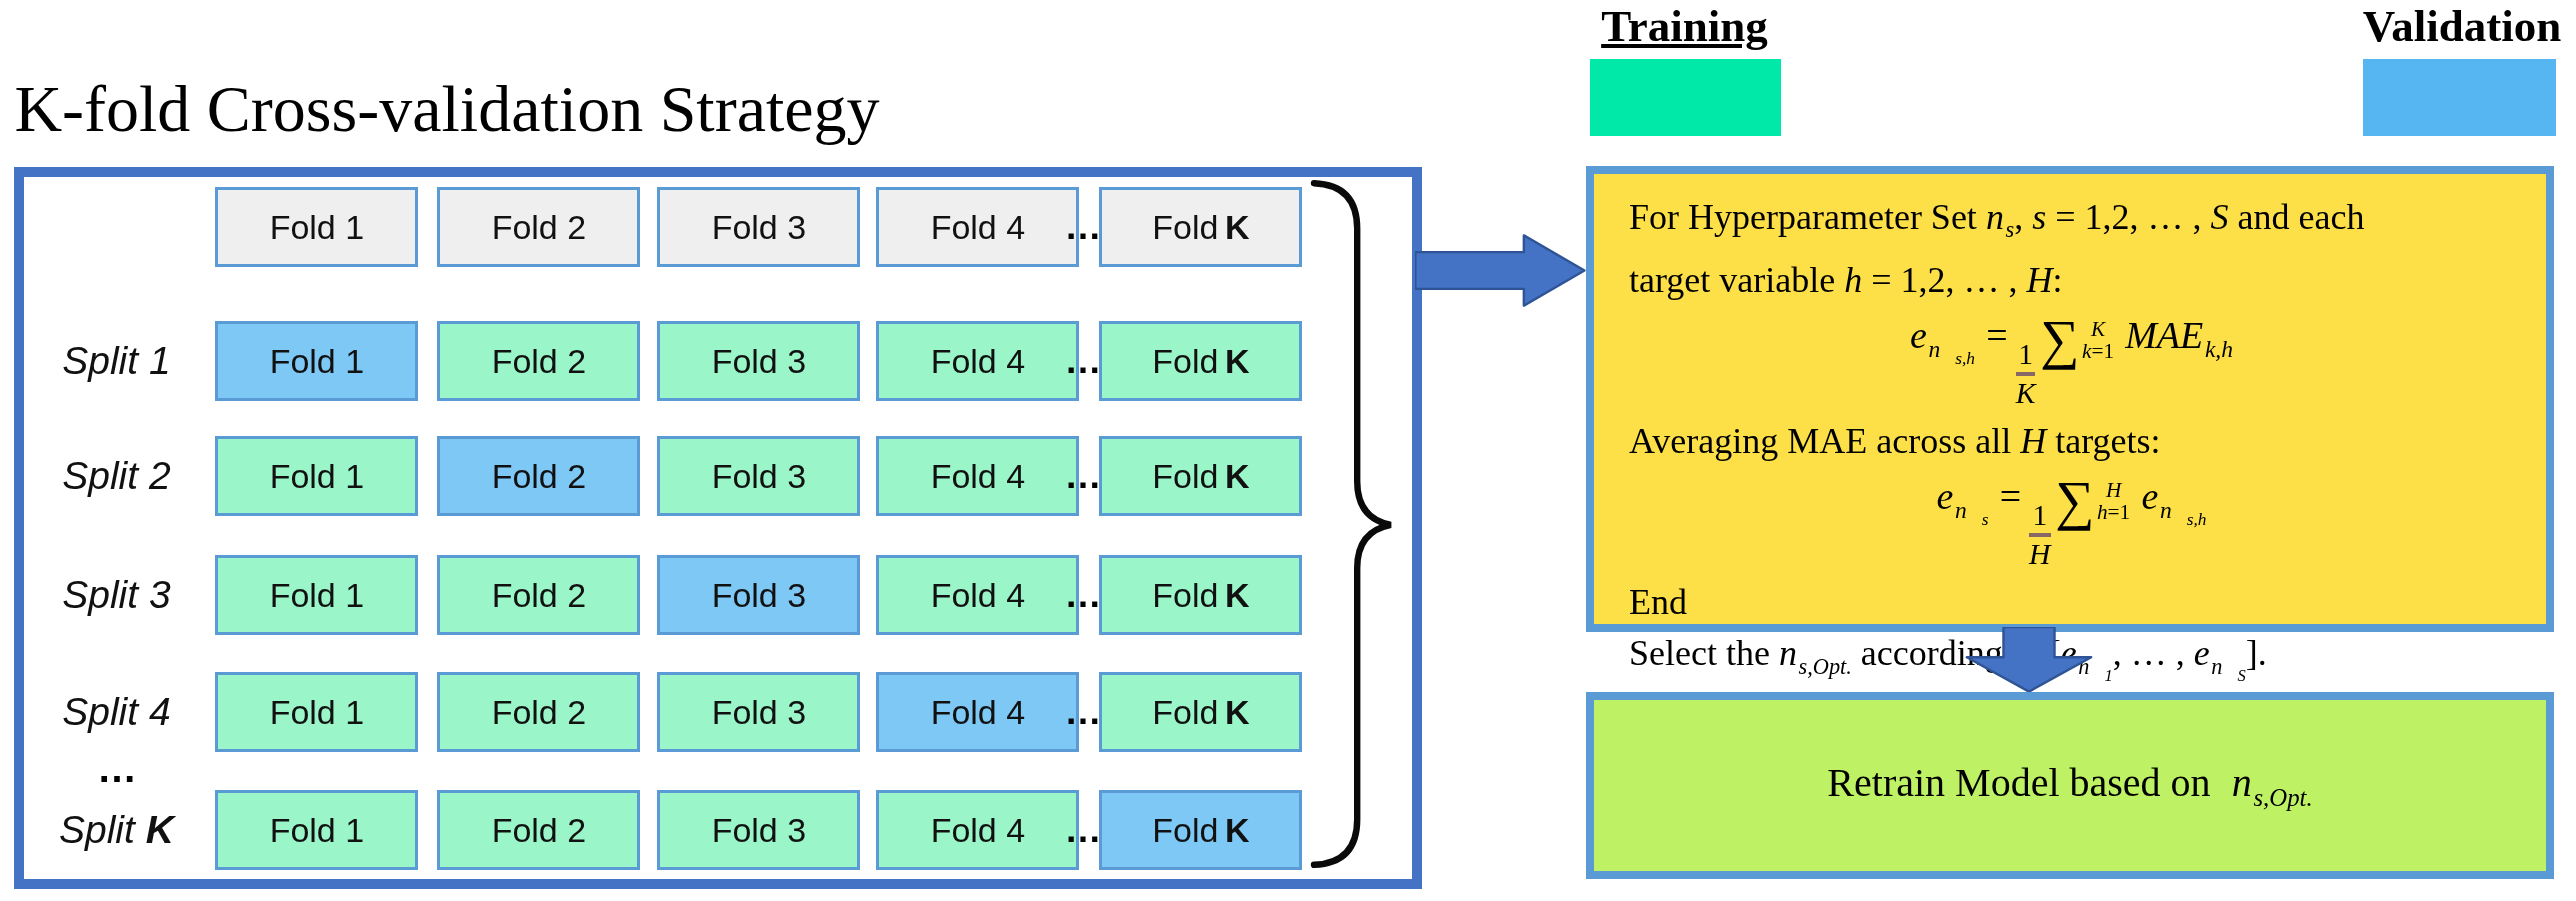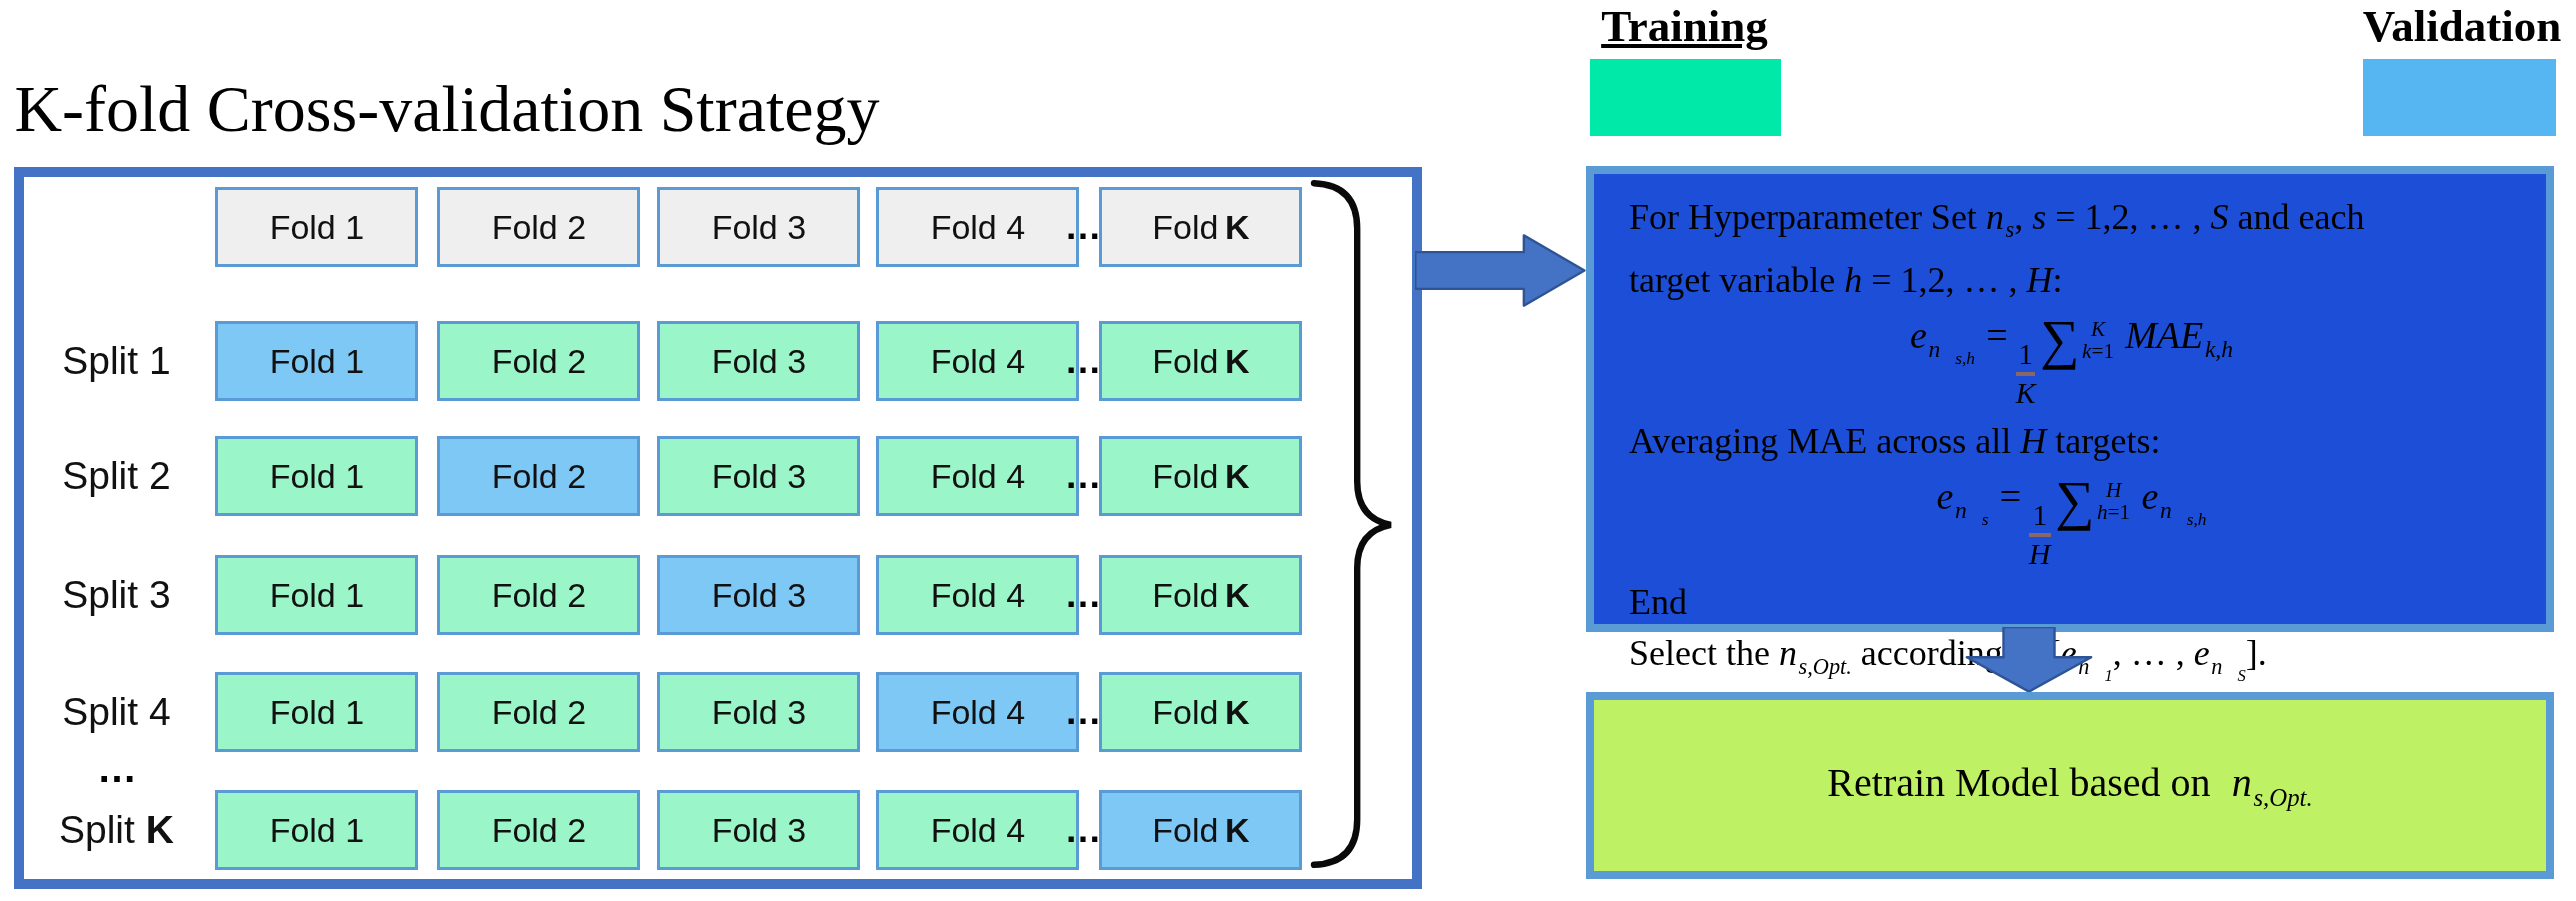--- a/index.html
+++ b/index.html
@@ -10,21 +10,21 @@
   .fig-title{position:absolute;left:14.4px;top:71px;width:1408px;
              font-size:66px;font-family:"Liberation Serif", serif;color:#000;white-space:nowrap;}
 
   
   .kfold-box{position:absolute;left:14.4px;top:167px;width:1408px;height:722px;
              border:10.4px solid #4472C4;background:#fff;box-sizing:border-box;}
 
   .grid-row{position:absolute;left:14.4px;width:1408px;height:80px;}
   .row-label{position:absolute;left:24px;top:0;width:156px;height:100%;
              display:flex;align-items:center;justify-content:center;
-             font-family:"Liberation Sans", sans-serif;font-size:39px;color:#111;white-space:nowrap;}
+             font-family:"Liberation Sans", sans-serif;font-size:39px;color:#111;white-space:nowrap;font-style:italic;}
   .cell{position:absolute;top:0;width:203px;height:80px;box-sizing:border-box;
         border:3.2px solid #5B9BD5;display:flex;align-items:center;justify-content:center;
         font-family:"Liberation Sans", sans-serif;font-size:34px;color:#111;white-space:nowrap;}
   .cell b{font-weight:bold;margin-left:6.4px;}
   .c0{left:201px}.c1{left:423px}.c2{left:643px}.c3{left:862px}.c4{left:1085px}
   .hdr{background:#EFEFEF;}
   .train{background:#9AF6C9;}
   .val{background:#7EC8F5;}
   .col-dots{position:absolute;left:1049px;top:0;width:39px;height:100%;
             display:flex;align-items:center;justify-content:center;
@@ -42,21 +42,21 @@
   .legend-label{position:absolute;top:0px;text-align:center;font-weight:bold;
                 font-size:45px;font-family:"Liberation Serif", serif;white-space:nowrap;}
   #legend-training-label{left:1564px;width:241px;text-decoration:underline;}
   #legend-validation-label{left:2335px;width:254px;}
   .swatch{position:absolute;top:59px;height:77px;}
   #legend-training-swatch{left:1590px;width:191px;background:#00E9A8;}
   #legend-validation-swatch{left:2363px;width:193px;background:#55B6F2;}
 
   
   .algo-box{position:absolute;left:1586px;top:166px;width:968px;height:466px;
-            border:8px solid #5B9BD5;background:#1d4ed8;box-sizing:border-box;
+            border:8px solid #5B9BD5;background:#fde047;box-sizing:border-box;
             padding:17.6px 32px 0 35px;font-size:36px;line-height:51px;}
   .retrain-box{position:absolute;left:1586px;top:692px;width:968px;height:187px;
             border:8px solid #5B9BD5;background:#bef264;box-sizing:border-box;
             display:flex;align-items:center;justify-content:center;font-size:40px;white-space:nowrap;}
 
   .line{white-space:nowrap;}
   .it{font-style:italic;}
   .sub{font-size:0.62em;vertical-align:-0.38em;margin-left:1.6px;}
   .sub2{font-size:0.74em;vertical-align:-0.42em;margin-left:15px;}
   .formula{text-align:center;line-height:1;margin:9.6px 0 8px;white-space:nowrap;font-size:38px;}

